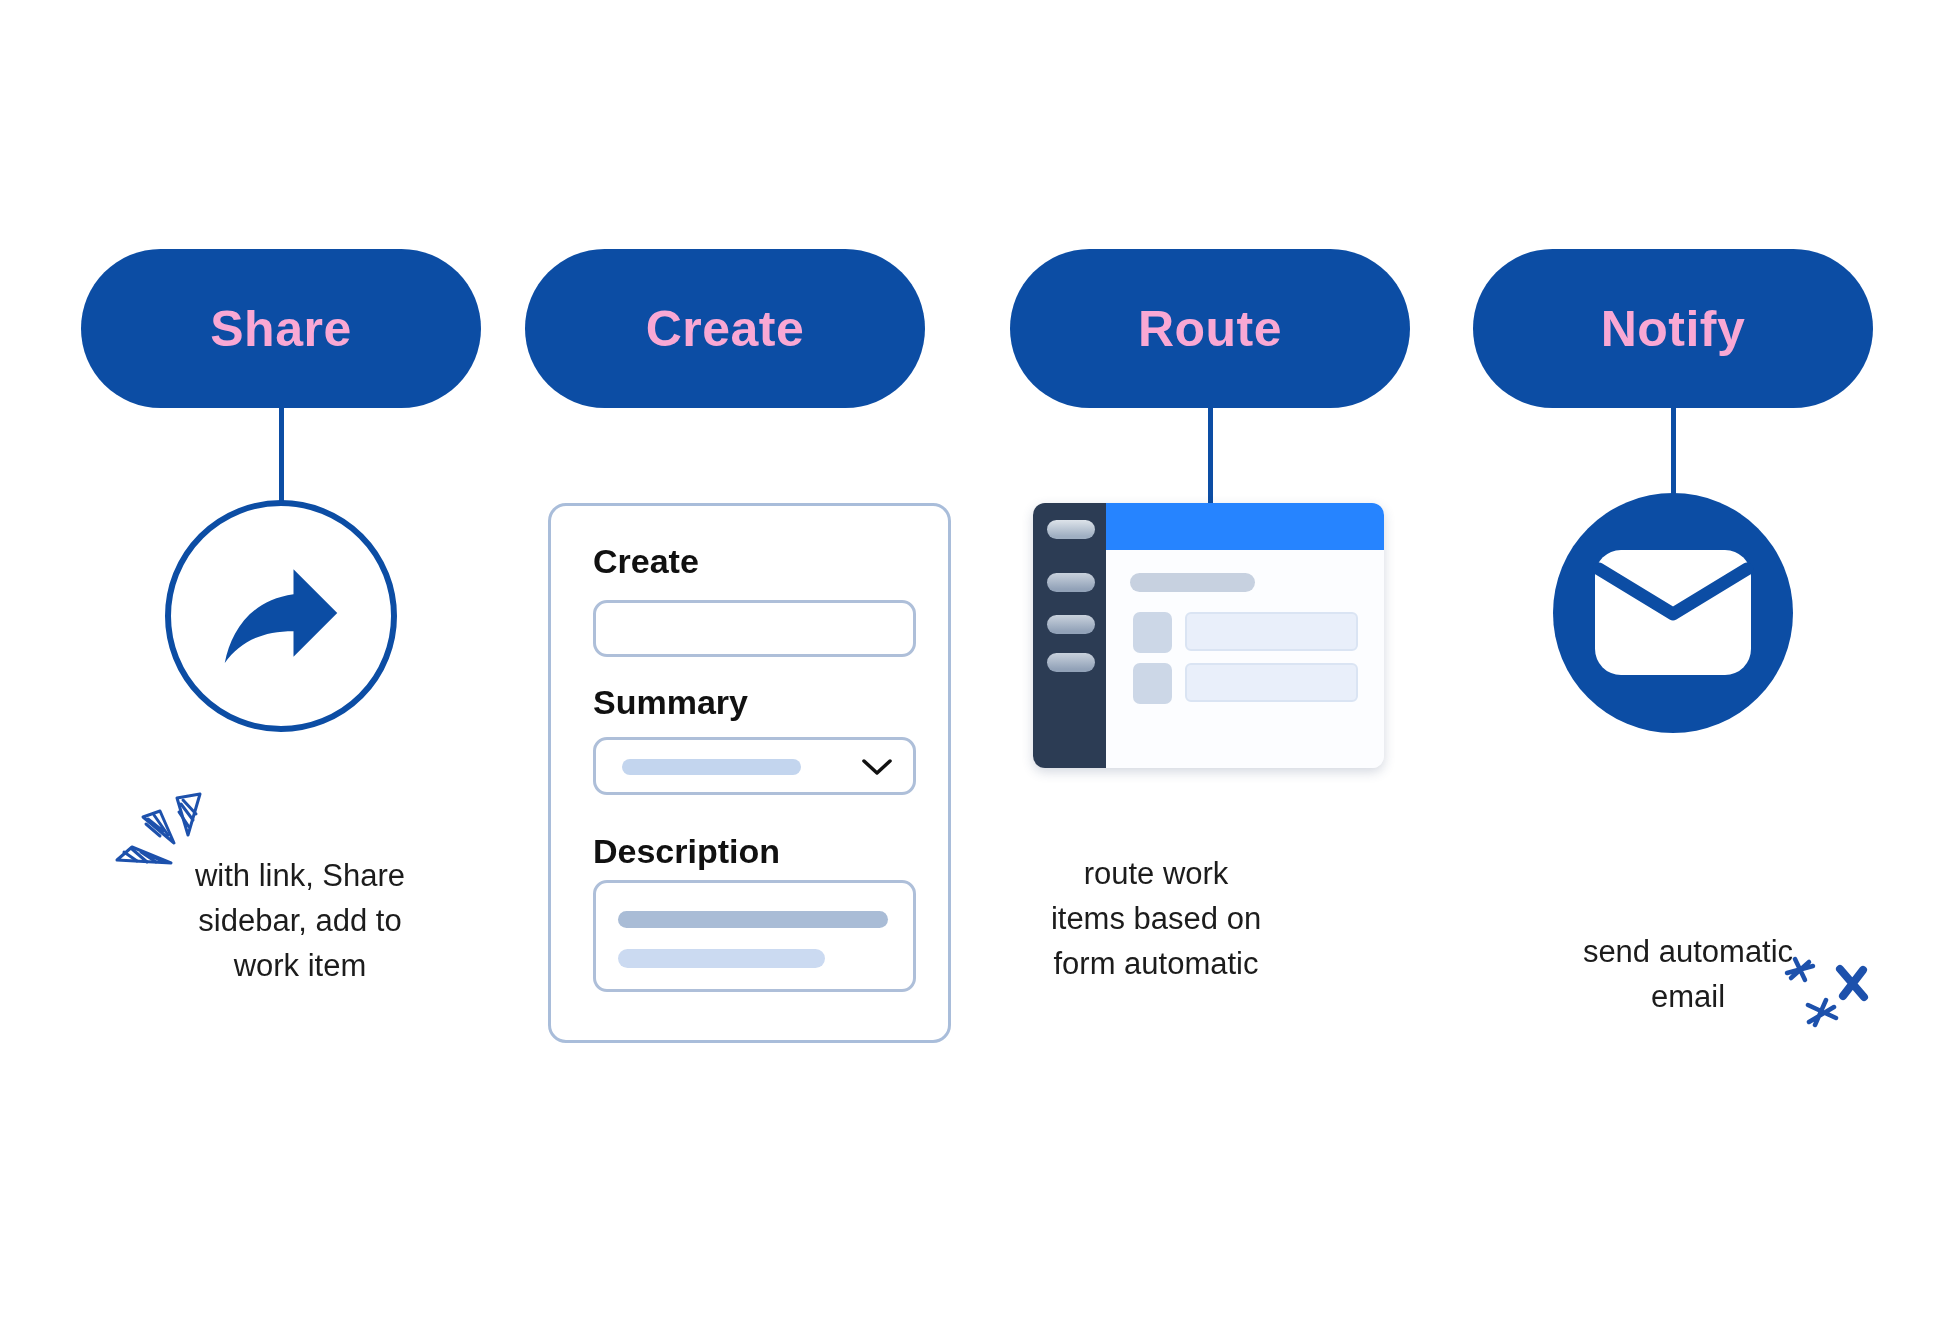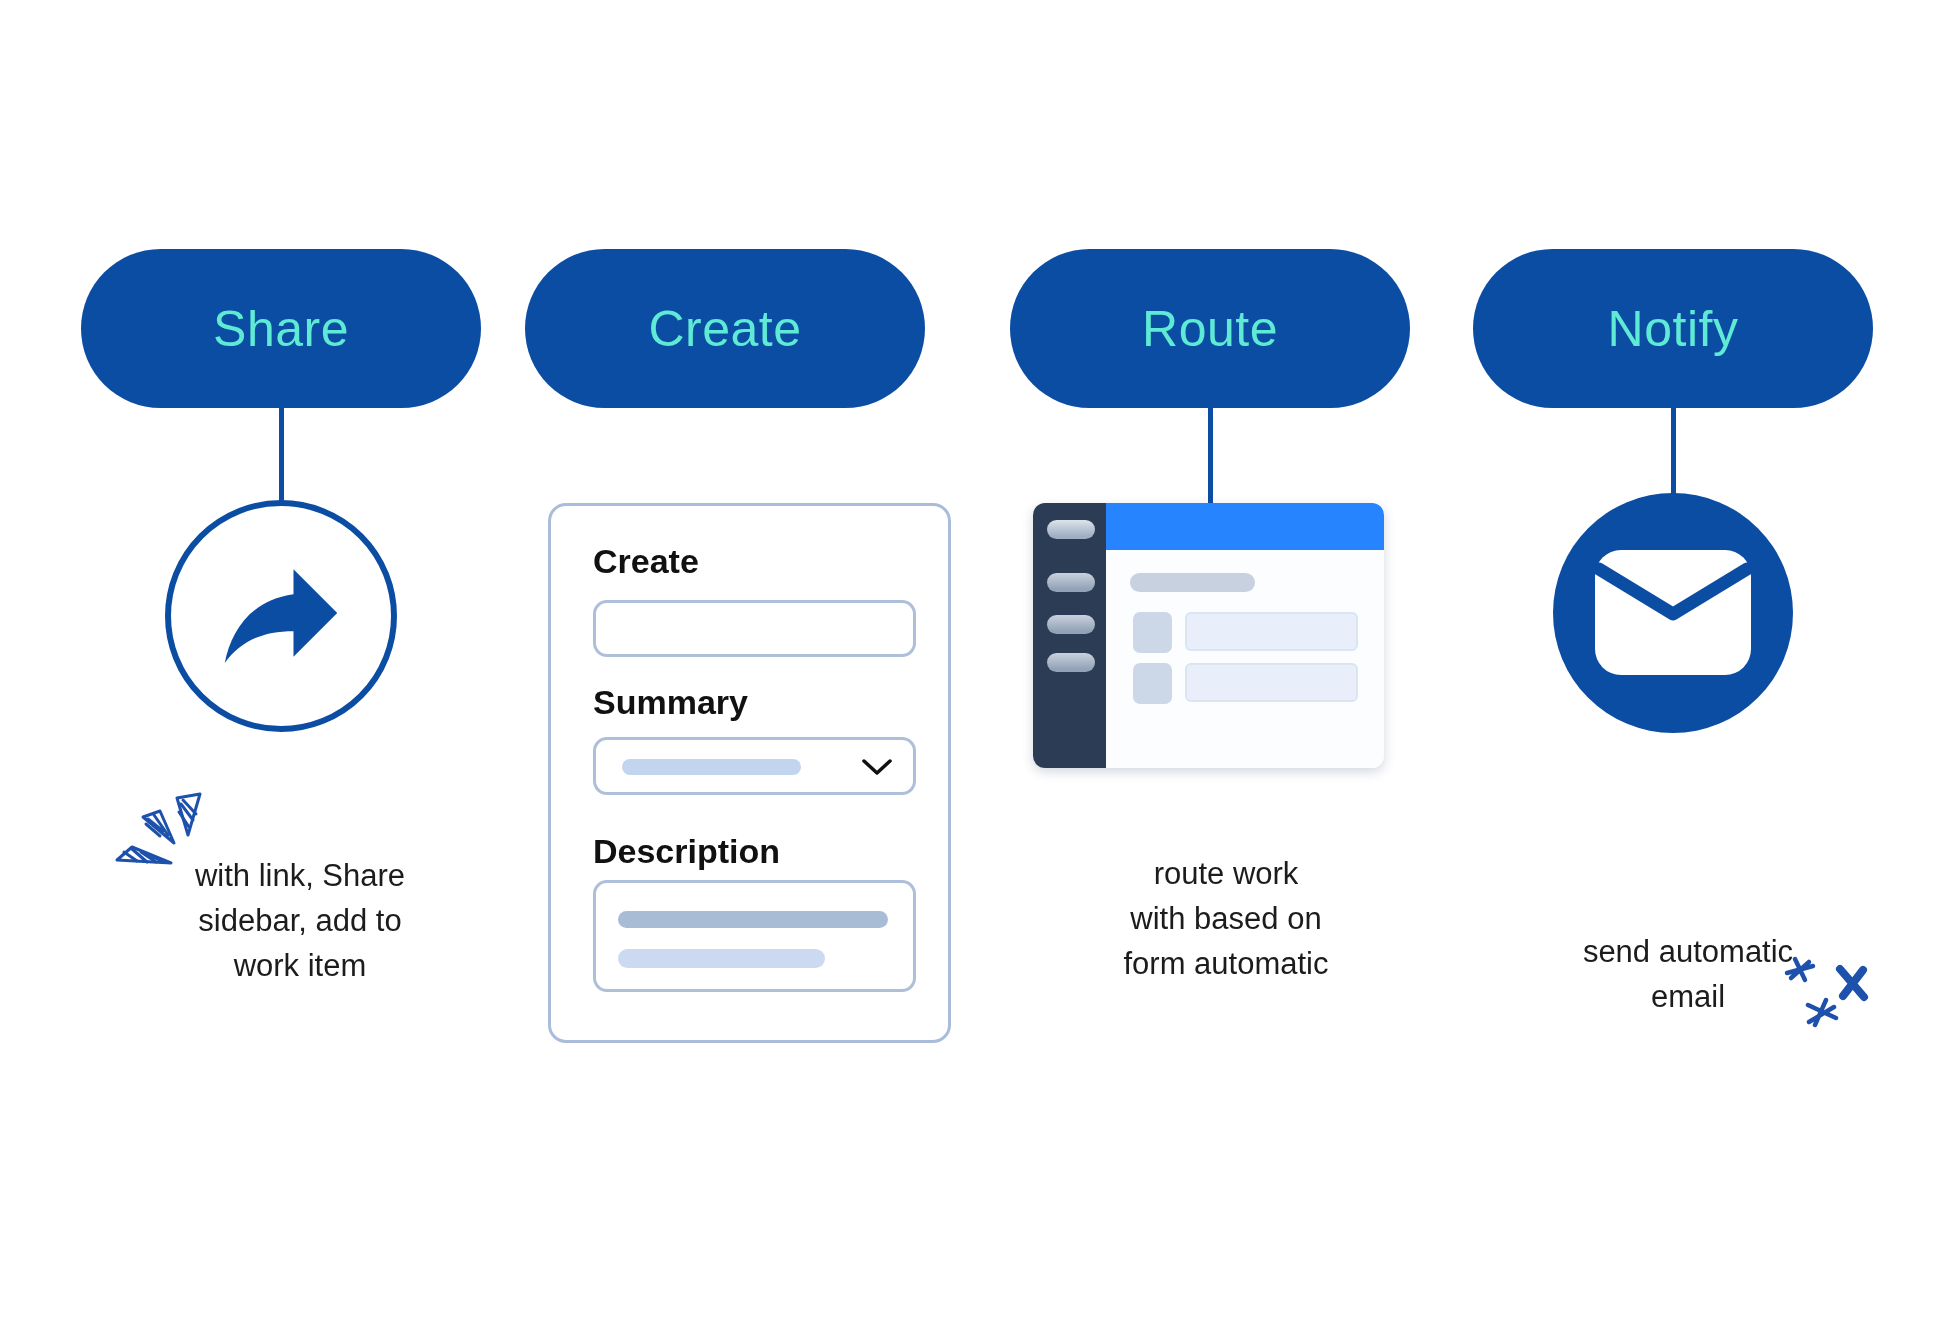--- a/index.html
+++ b/index.html
@@ -2,21 +2,21 @@
 <html><head>
 <meta charset="utf-8">
 <style>
   html,body{margin:0;padding:0;background:#ffffff;}
   .canvas{position:relative;width:1955px;height:1335px;background:#ffffff;overflow:hidden;
           font-family:"Liberation Sans", sans-serif;}
 
   
   .pill{position:absolute;top:249px;width:400px;height:159px;background:#0c4da4;border-radius:80px;
         display:flex;align-items:center;justify-content:center;z-index:2;}
-  .pill span{color:#5eead4;font-size:50px;font-weight:400;letter-spacing:0.5px;}
+  .pill span{color:#f9a8d4;font-size:50px;font-weight:700;letter-spacing:0.5px;}
   .pill-share{left:81px;}
   .pill-create{left:525px;}
   .pill-route{left:1010px;}
   .pill-notify{left:1473px;}
 
   
   .connector{position:absolute;width:5px;background:#0c4da4;z-index:0;}
   .conn-share{left:279px;top:404px;height:102px;}
   .conn-route{left:1208px;top:404px;height:101px;}
   .conn-notify{left:1671px;top:404px;height:90px;}
@@ -62,21 +62,21 @@
            border:2px solid #dae4f3;box-sizing:border-box;}
   .r1{top:109px;} .r2{top:160px;}
 
   
   .notify-icon{position:absolute;left:1543px;top:483px;width:260px;height:260px;z-index:1;}
 
   
   .caption{position:absolute;transform:translateX(-50%);text-align:center;color:#1c1c1c;
            font-size:31px;line-height:45px;z-index:1;}
   .cap-share{left:300px;top:853px;}
-  .cap-route{left:1226px;top:851px;}
+  .cap-route{left:1156px;top:851px;}
   .cap-notify{left:1688px;top:929px;}
 
   
   .doodle{position:absolute;z-index:1;}
   .doodle-share{left:113px;top:791px;}
   .doodle-notify{left:1782px;top:952px;}
 </style>
 </head>
 <body>
 
@@ -150,21 +150,21 @@
       <div class="win-title-bar"></div>
       <div class="win-sq r1"></div>
       <div class="win-row r1"></div>
       <div class="win-sq r2"></div>
       <div class="win-row r2"></div>
     </div>
   </div>
 
   <div class="caption cap-route">
     <div>route work</div>
-    <div>with based on</div>
+    <div>items based on</div>
     <div>form automatic</div>
   </div>
 
   <svg class="notify-icon" viewBox="0 0 260 260">
     <circle cx="130" cy="130" r="120" fill="#0c4da4"></circle>
     <rect x="52" y="67" width="156" height="125" rx="26" fill="#ffffff"></rect>
     <path d="M56 86 L130 131 L204 86" stroke="#0c4da4" stroke-width="13" fill="none" stroke-linecap="round" stroke-linejoin="round"></path>
   </svg>
 
   <div class="caption cap-notify">

